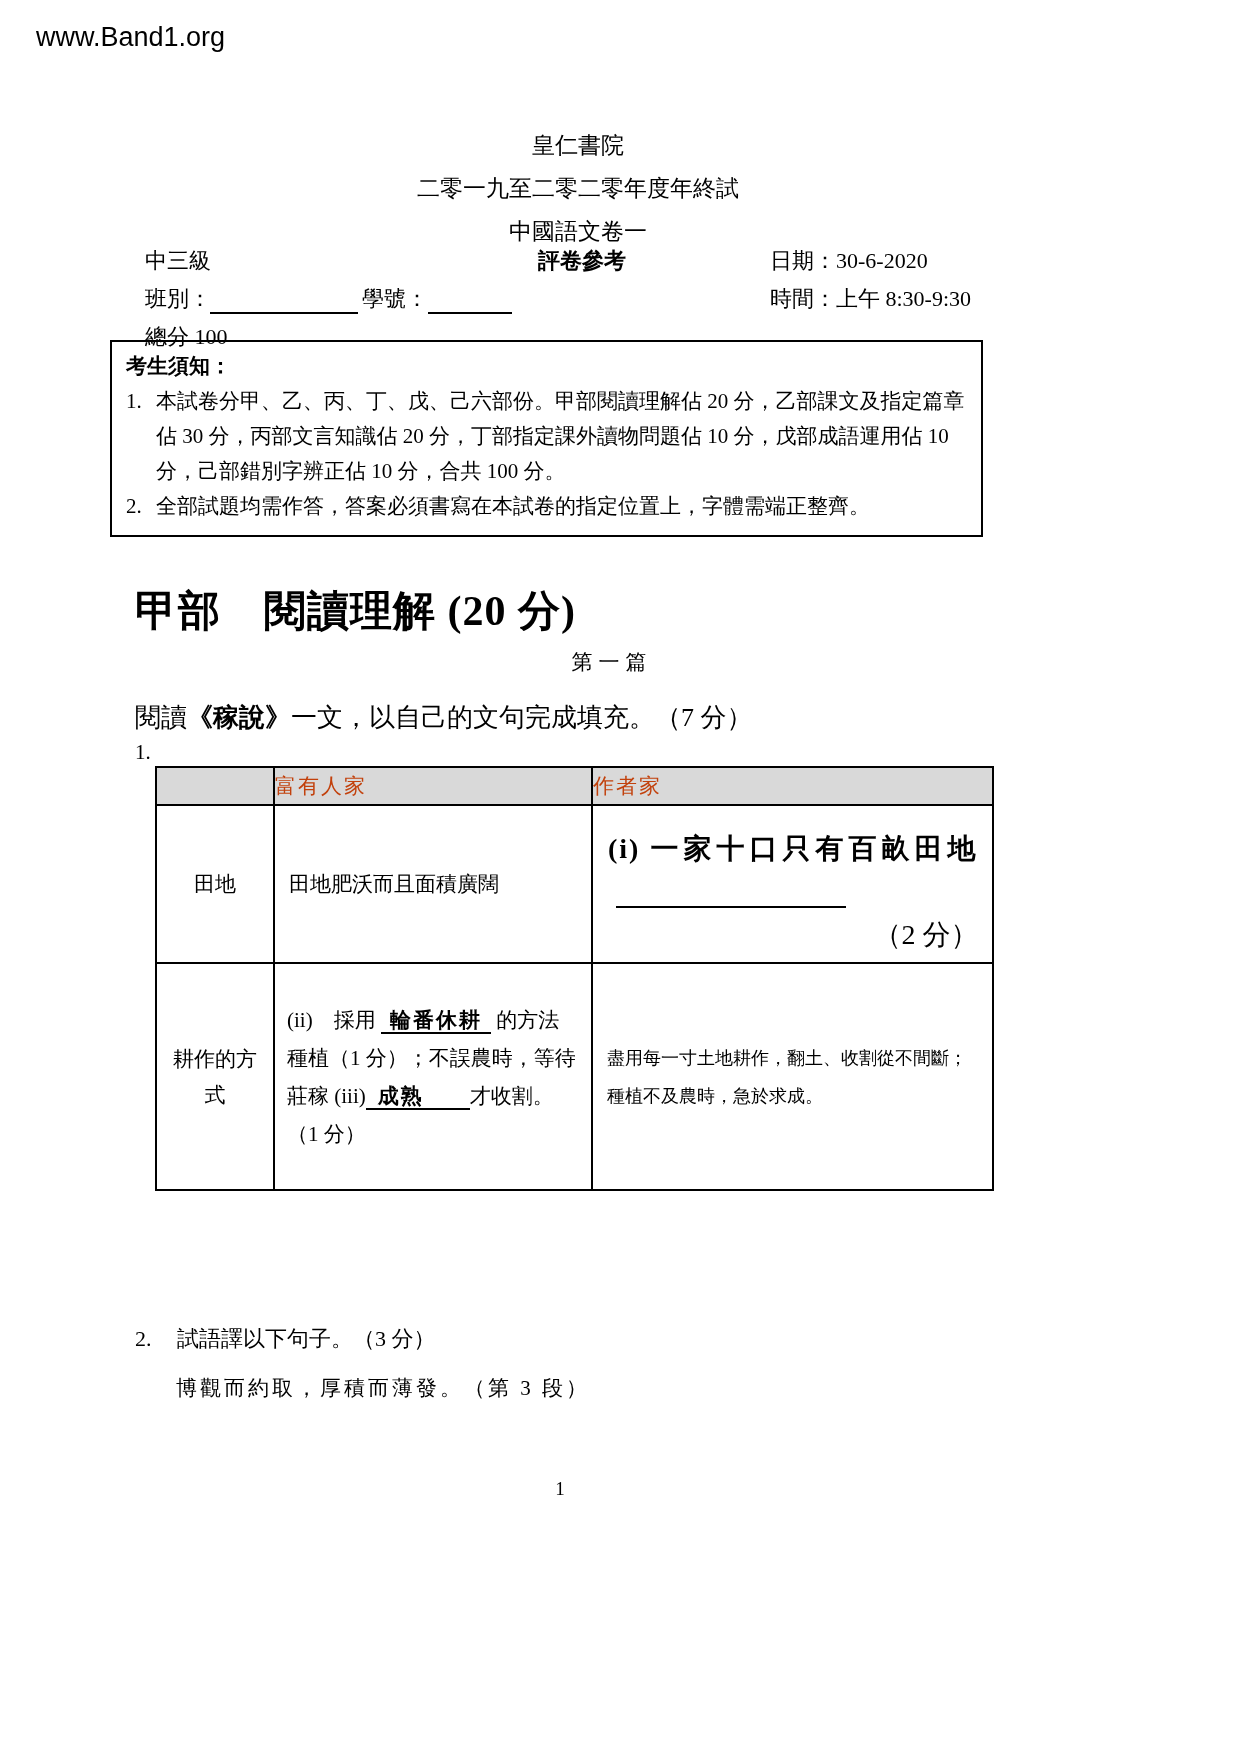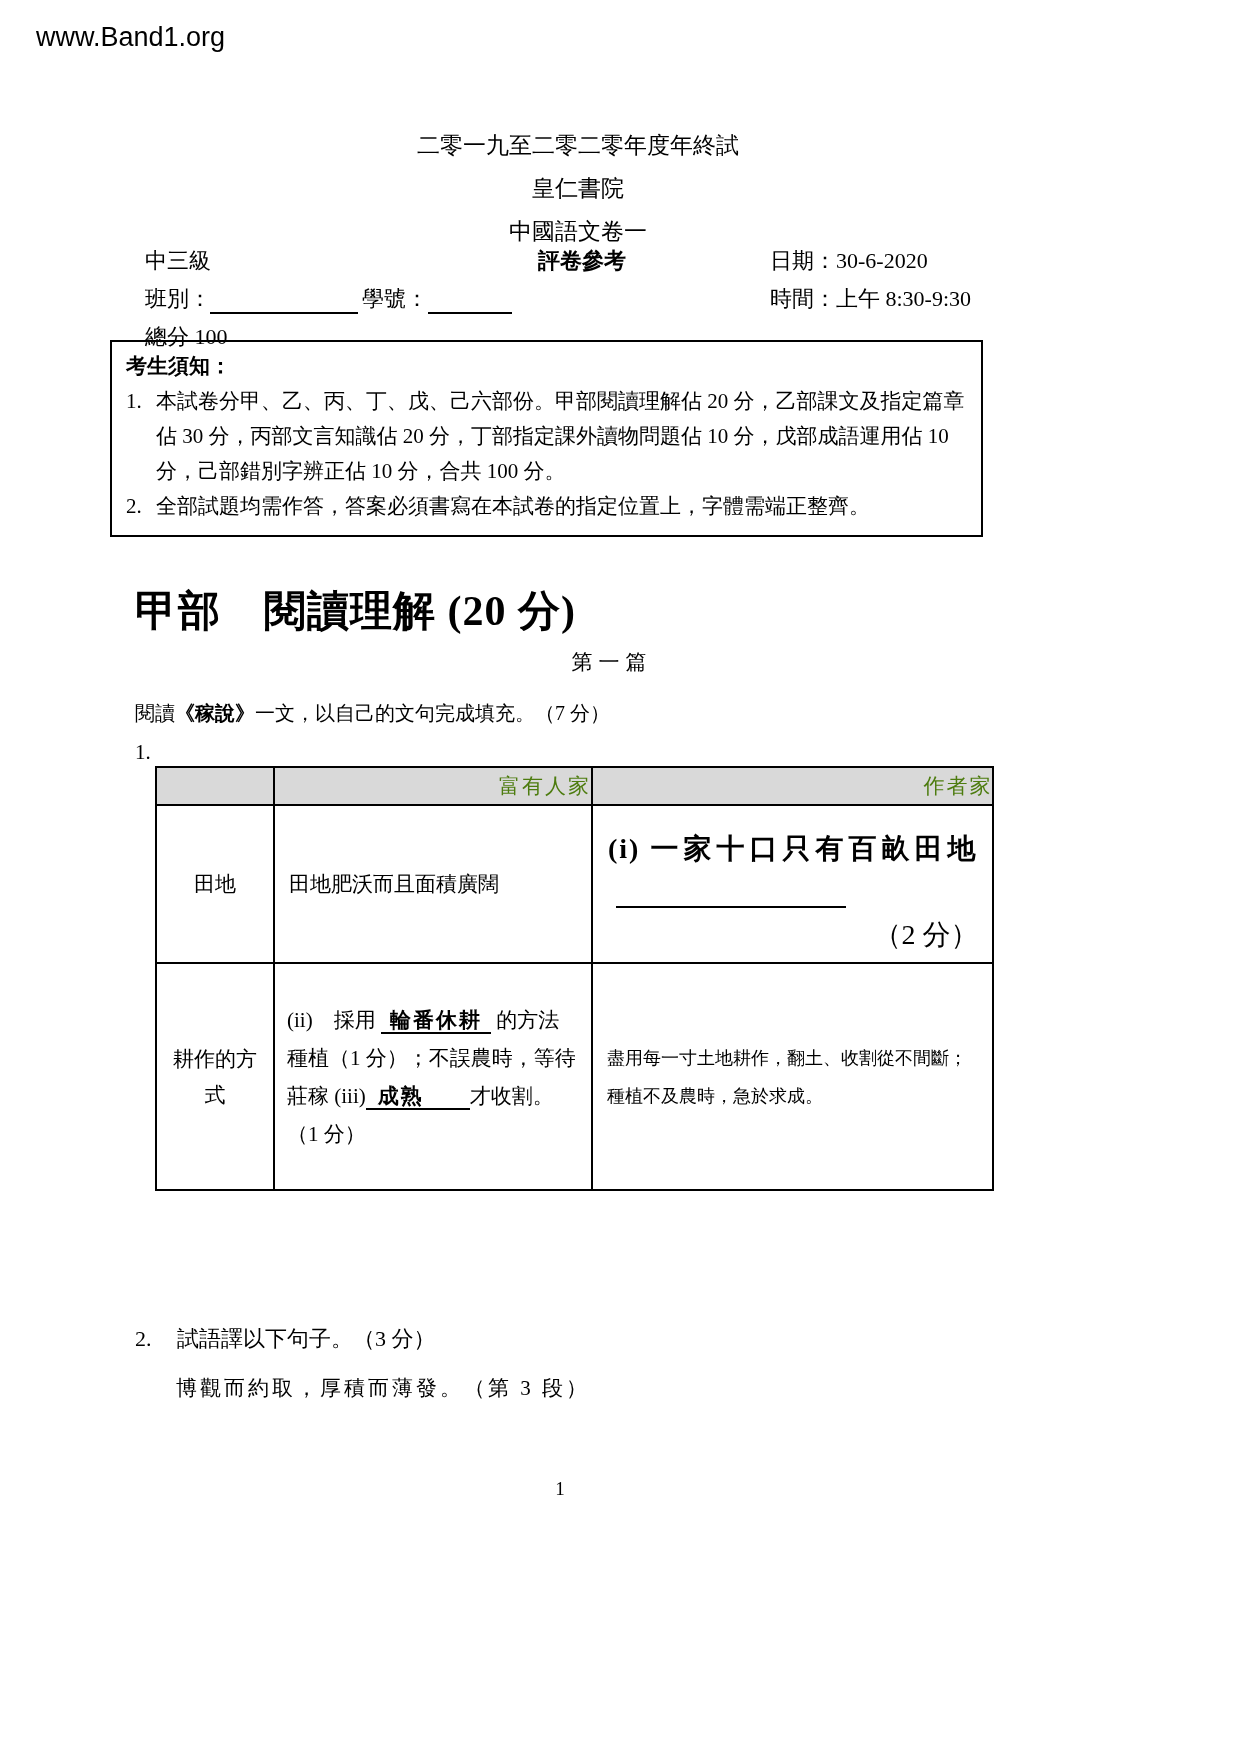--- a/index.html
+++ b/index.html
@@ -43,33 +43,33 @@
   .notice-text { flex:1; }
 
   .section-heading {
     position:absolute; left:135px; top:583px;
     font-size:42px; font-weight:bold; letter-spacing:1px;
   }
   .passage-label {
     position:absolute; top:648px; left:12px; width:1200px;
     text-align:center; font-size:21px; letter-spacing:6px;
   }
-  .instruction { position:absolute; left:135px; top:700px; font-size:20px; }
+  .instruction { position:absolute; left:135px; top:700px; font-size:26px; }
   .instruction .book { font-weight:bold; }
   .q1-number { position:absolute; left:135px; top:740px; font-size:21px; }
 
   .q-table {
     position:absolute; left:155px; top:766px;
     border-collapse:collapse; table-layout:fixed;
   }
   .q-table td, .q-table th { border:2px solid #000; }
   .col-label { width:118px; } .col-rich { width:318px; } .col-author { width:355px; }
   .q-table th {
-    height:38px; background:#d9d9d9; font-weight:normal; color:#4d7c0f;
-    font-size:21px; letter-spacing:2px; text-align:right;
+    height:38px; background:#d9d9d9; font-weight:normal; color:#c2410c;
+    font-size:21px; letter-spacing:2px; text-align:left;
   }
   .row-land td { height:145px; }
   .row-method td { height:227px; }
   .label-cell { text-align:center; vertical-align:middle; font-size:21px; line-height:36px; padding:4px 10px; }
   .rich-land-cell { font-size:21px; padding:12px 14px; vertical-align:middle;font-family:Liberation Mono, monospace; }
   .author-land-cell { vertical-align:top; padding:24px 12px 8px 15px; font-size:28px; }
   .ans-i { font-weight:bold; white-space:nowrap; }
   .ans-i .ans-i-prefix { letter-spacing:2px; margin-right:10px; }
   .ans-i .ans-i-text { letter-spacing:5px; }
   .blank-line { border-bottom:2px solid #000; width:230px; height:28px; margin:12px 0 0 8px; }
@@ -91,22 +91,22 @@
   .footer-page { position:absolute; top:1478px; left:135px; width:850px; text-align:center; font-size:19px; }
 </style>
 </head>
 <body>
 
 <div class="page">
 
   <div class="watermark">www.Band1.org</div>
 
   <div class="title-block">
+    <div>皇仁書院</div>
     <div>二零一九至二零二零年度年終試</div>
-    <div>皇仁書院</div>
     <div>中國語文卷一</div>
   </div>
 
   <div class="info-row r1">
     <span class="pos-level">中三級</span>
     <span class="pos-marking">評卷參考</span>
     <span class="pos-date">日期：30-6-2020</span>
   </div>
   <div class="info-row r2">
     <span class="pos-class">班別：</span>

